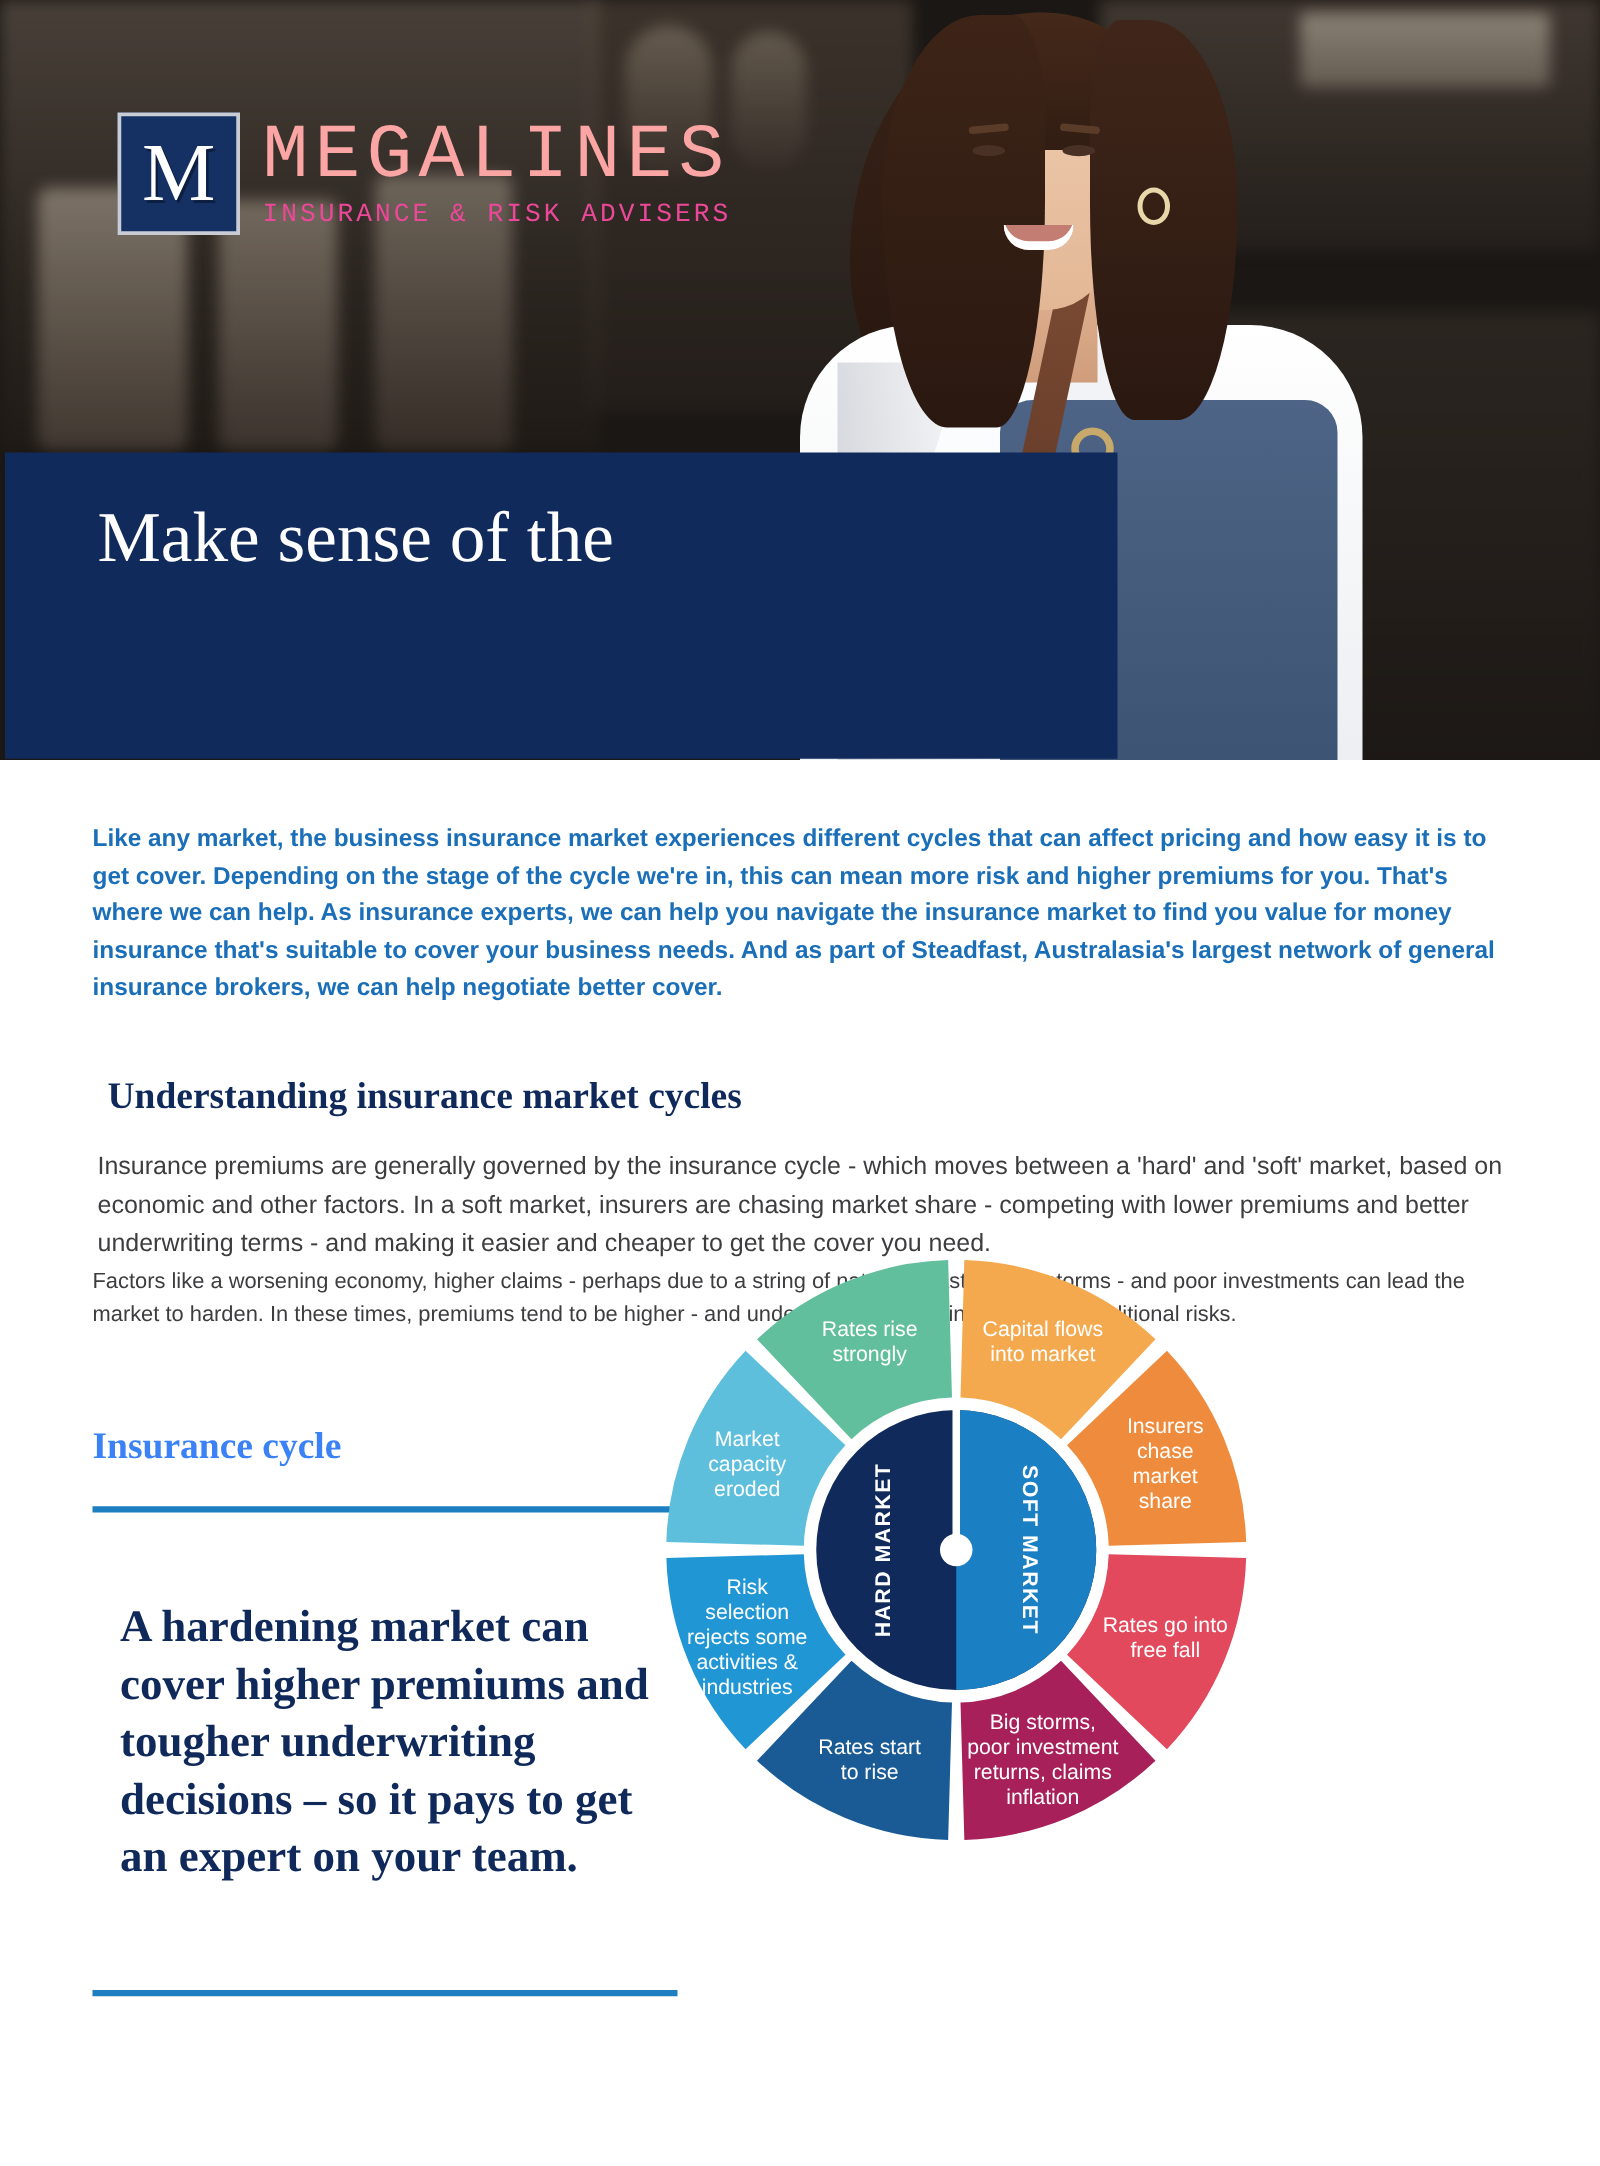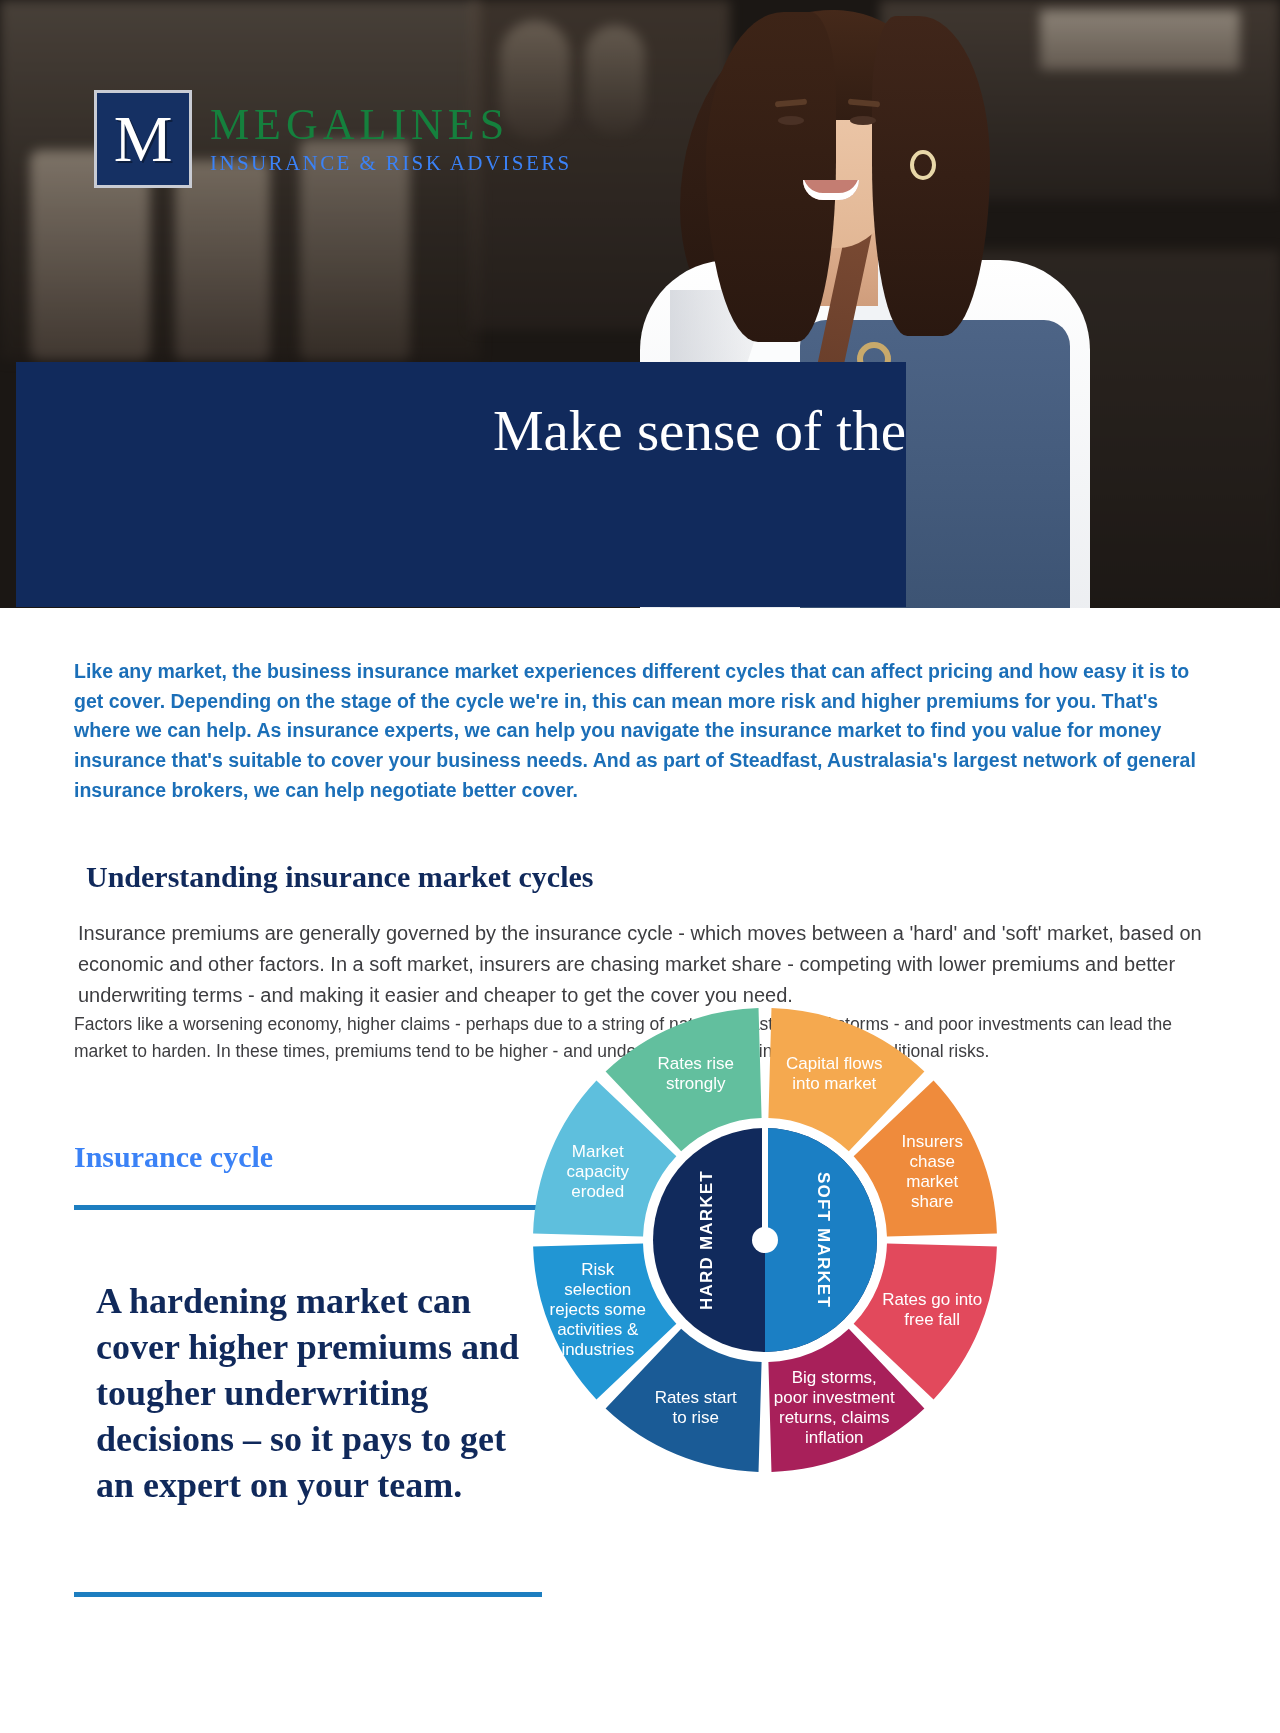--- a/index.html
+++ b/index.html
@@ -147,35 +147,34 @@
     border: 3px solid #c9ccd4;
     display: flex; align-items: center; justify-content: center;
   }
   .logo-mark span {
     font-family: "Liberation Serif", serif;
     font-size: 66px; color: #ffffff; line-height: 1;
     text-shadow: 2px 2px 0 rgba(0,0,0,.35);
   }
   .logo-text { margin-left: 18px; }
   .logo-name {
-    font-family: Liberation Serif, serif;
-    font-size: 44px; letter-spacing: 5px; color: #15803d; line-height: 1.05;
+    font-family: Liberation Mono, monospace;
+    font-size: 61px; letter-spacing: 5px; color: #fca5a5; line-height: 1.05;
   }
   .logo-sub {
-    font-family: Liberation Serif, serif;
-    font-size: 21px; letter-spacing: 2.4px; color: #3b82f6; margin-top: 2px;
+    font-family: Liberation Mono, monospace;
+    font-size: 21px; letter-spacing: 2.4px; color: #ec4899; margin-top: 2px;
   }
 
   
   .title-band {
-    position: absolute; left: 16px; top: 362px;
+    position: absolute; left: 4px; top: 362px;
     width: 890px; height: 245px;
     background: #112a5c;
     padding: 36px 0 0 74px;
-    text-align: right;
   }
   .title-line1 {
     font-family: "Liberation Serif", serif;
     font-size: 57px; color: #ffffff; line-height: 1.15;
   }
   .title-line2 {
     font-family: "Liberation Serif", serif;
     font-size: 66px; font-weight: bold; color: #ffffff; line-height: 1.15; margin-top: 4px;
   }
 

